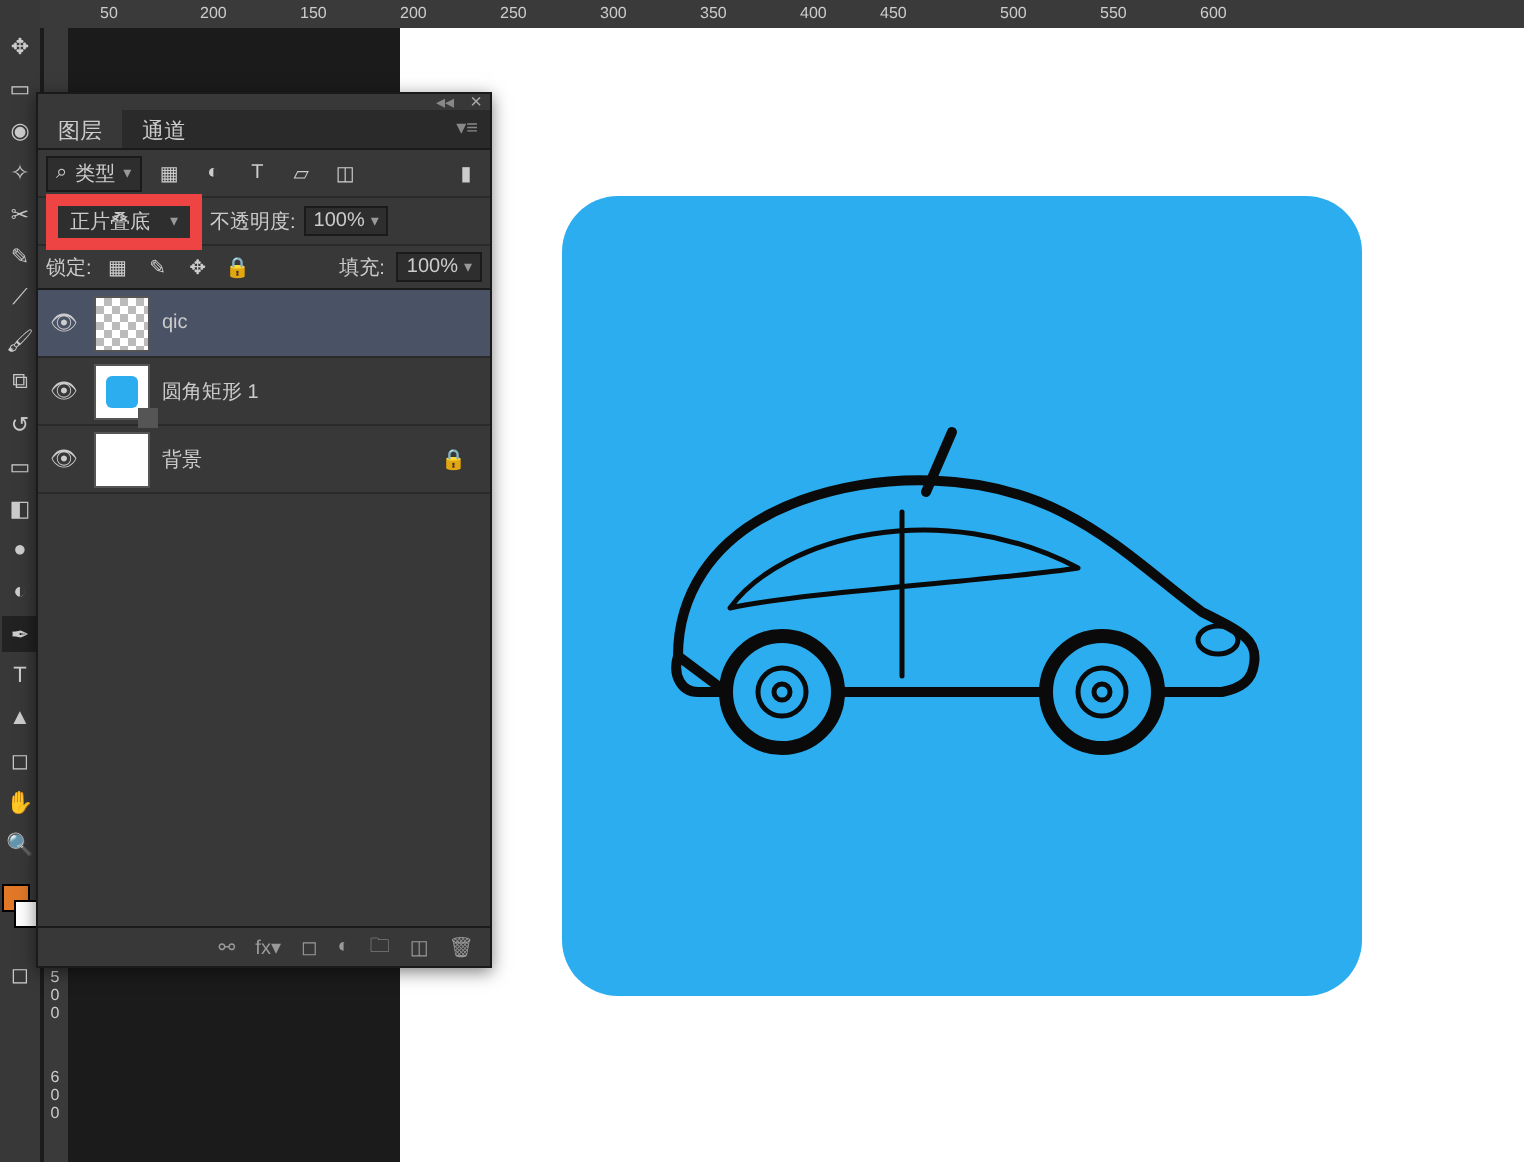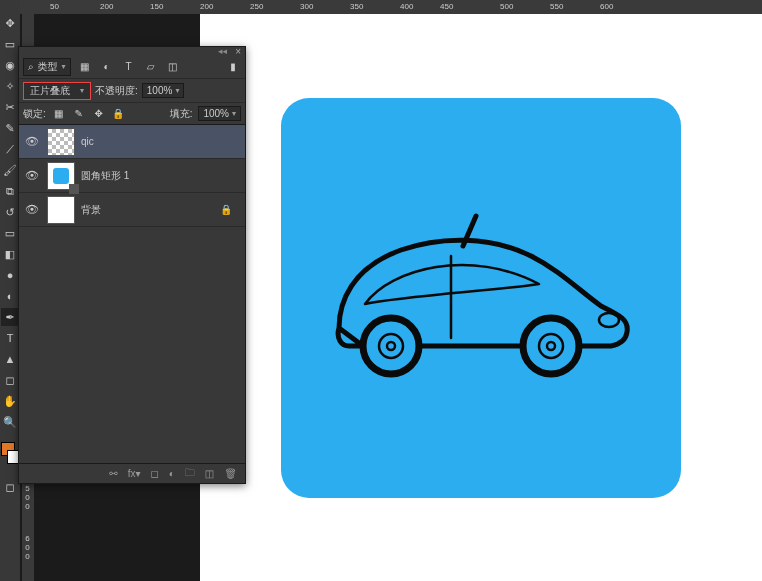--- a/index.html
+++ b/index.html
@@ -33,21 +33,21 @@
 .tab.active { background: #383838; }
 .tab-menu { margin-left: auto; padding: 3px 6px; color: #888; font-size: 10px; }
 
 .filter-row { display: flex; align-items: center; height: 24px; padding: 2px 4px; gap: 6px; border-bottom: 1px solid #2a2a2a; }
 .filter-select { display: flex; align-items: center; gap: 4px; background: #2e2e2e; border: 1px solid #1a1a1a; padding: 1px 4px; font-size: 10px; color: #ccc; }
 .filter-select .search-ic { font-size: 10px; }
 .filter-select .chev { font-size: 8px; color: #999; }
 .filter-icon { width: 16px; height: 16px; display: flex; align-items: center; justify-content: center; color: #ccc; font-size: 10px; cursor: pointer; }
 
 .blend-row { display: flex; align-items: center; height: 24px; padding: 2px 4px; gap: 4px; border-bottom: 1px solid #2a2a2a; font-size: 10px; color: #ccc; }
-.blend-select { background: #2e2e2e; border: 1px solid #ef4444; padding: 1px 6px; font-size: 10px; color: #ccc; display: flex; align-items: center; gap: 10px; }
+.blend-select { background: #2e2e2e; border: 6px solid #ef4444; padding: 1px 6px; font-size: 10px; color: #ccc; display: flex; align-items: center; gap: 10px; }
 .pct-box { background: #2e2e2e; border: 1px solid #1a1a1a; padding: 1px 4px; font-size: 10px; color: #ccc; display: flex; align-items: center; gap: 3px; text-align: center; }
 
 .lock-row { display: flex; align-items: center; height: 22px; padding: 2px 4px; gap: 6px; border-bottom: 1px solid #1a1a1a; font-size: 10px; color: #ccc; }
 .lock-icon { width: 14px; height: 14px; display: flex; align-items: center; justify-content: center; color: #ccc; font-size: 10px; }
 
 .layers { flex: 1; }
 .layer { display: flex; align-items: center; height: 34px; border-bottom: 1px solid #2a2a2a; padding: 0 4px; }
 .layer.selected { background: #4a5265; }
 .layer .vis { width: 18px; text-align: center; color: #ccc; font-size: 11px; cursor: pointer; }
 .layer .thumb { width: 28px; height: 28px; border: 1px solid #555; margin: 0 6px; background: #fff; position: relative; }
@@ -153,20 +153,25 @@
         </g>
       </svg>
     </div>
   </div>
 
   <div class="panel">
     <div class="panel-top">
       <span class="dock">◂◂</span>
       <span class="close">×</span>
     </div>
+    <div class="tabs">
+      <div class="tab active">图层</div>
+      <div class="tab">通道</div>
+      <div class="tab-menu">▾≡</div>
+    </div>
 
     <div class="filter-row">
       <div class="filter-select">
         <span class="search-ic">⌕</span>
         <span>类型</span>
         <span class="chev">▾</span>
       </div>
       <div class="filter-icon">▦</div>
       <div class="filter-icon">◐</div>
       <div class="filter-icon">T</div>

